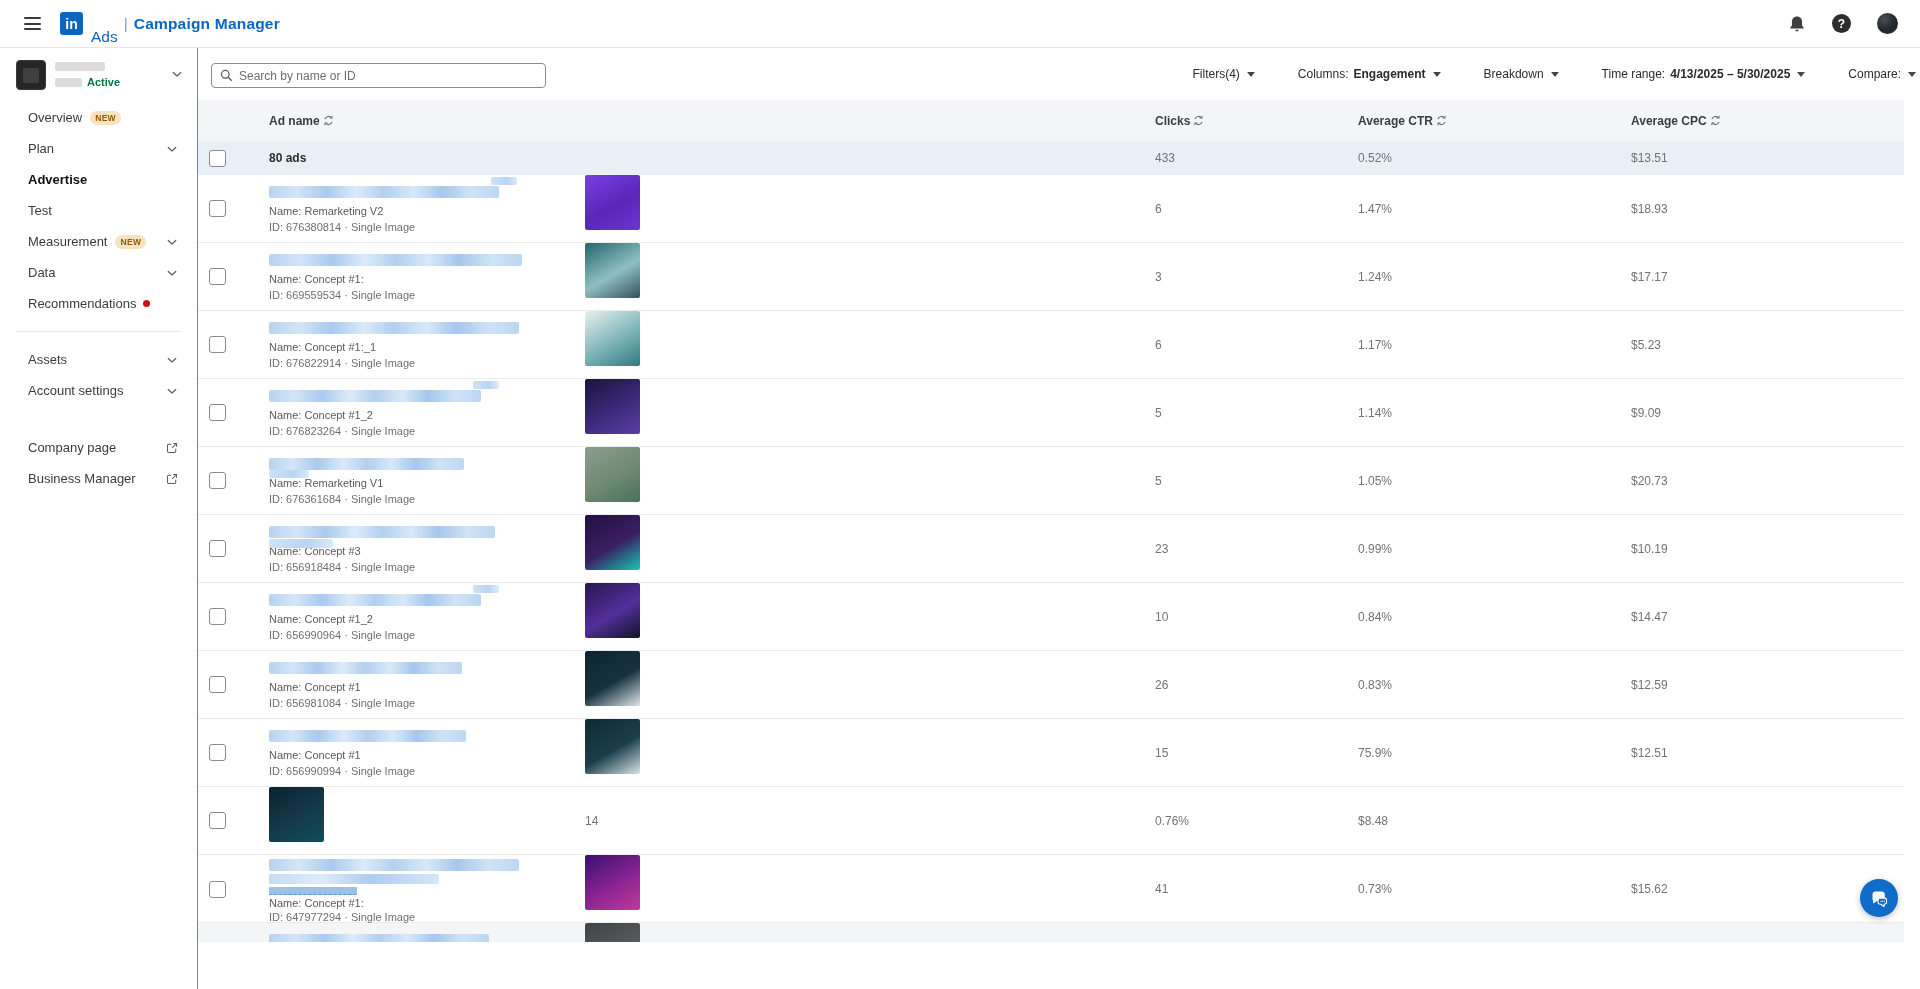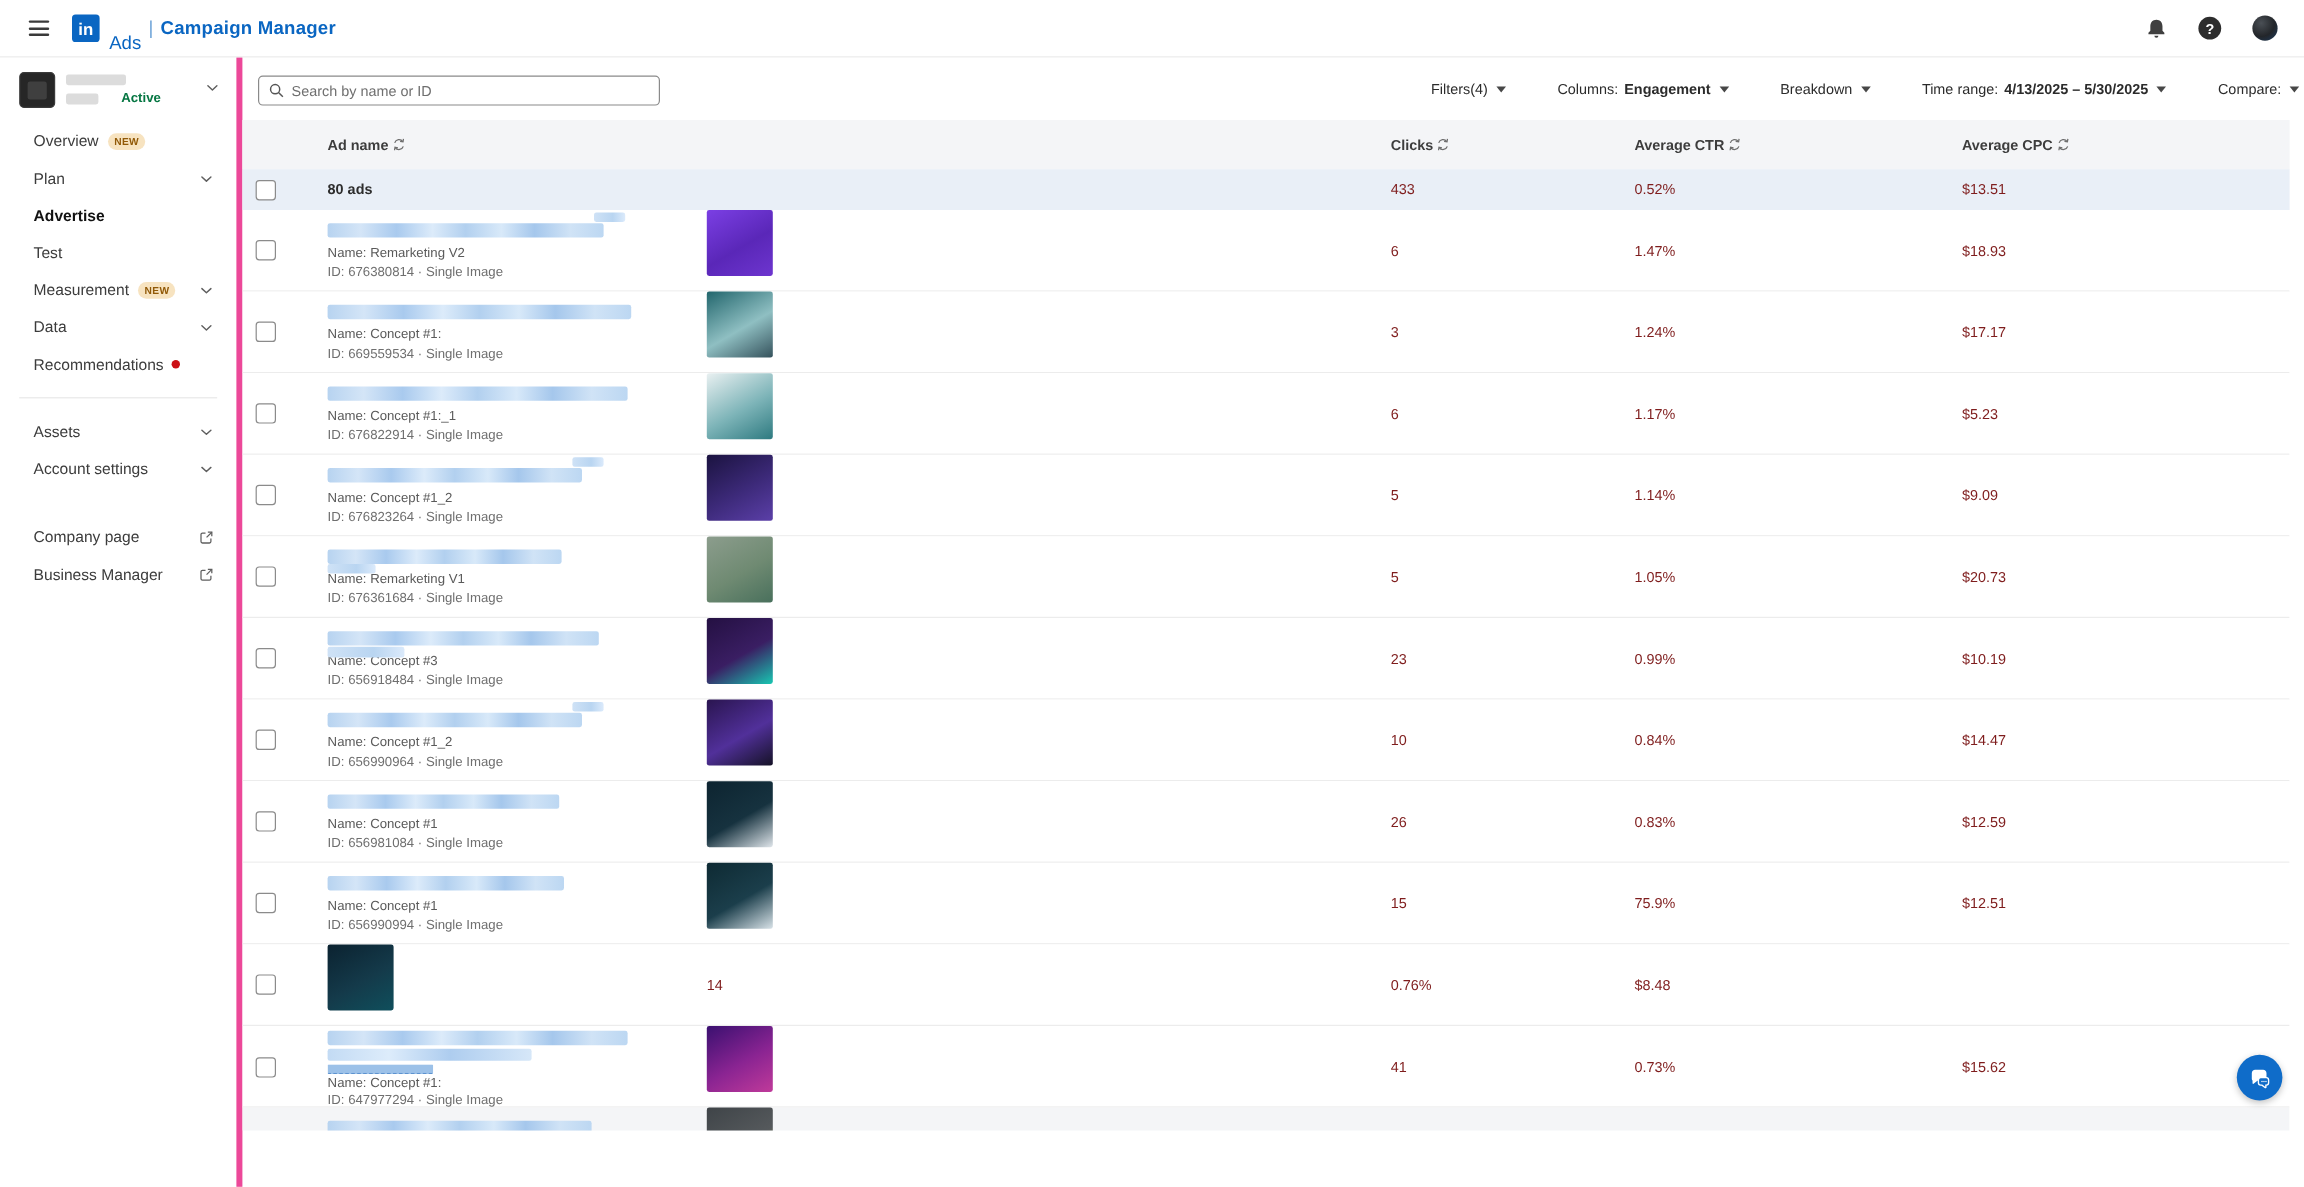--- a/index.html
+++ b/index.html
@@ -26,37 +26,37 @@
 
   
   .sidebar { position:absolute; left:0; top:48px; width:197px; height:941px; background:#fff; }
   .account { display:flex; align-items:center; margin:12px 14px 0 16px; cursor:pointer; }
   .acct-logo { width:30px; height:30px; border-radius:4px; background:#262626;
     border:1px solid #3a3a3a; position:relative; }
   .acct-logo::after { content:""; position:absolute; left:6px; top:7px; width:16px; height:15px;
     background:#3f3f3f; border-radius:2px; }
   .acct-lines { margin-left:9px; }
   .blurgray { background:#dcdcdc; border-radius:2px; height:9px; }
-  .acct-line2 { display:flex; align-items:center; gap:19px; margin-top:5px; }
+  .acct-line2 { display:flex; align-items:center; gap:5px; margin-top:5px; }
   .active-txt { color:#057642; font-size:11px; font-weight:700; }
   .account .chev { margin-left:auto; }
 
   .nav { margin-top:12px; }
   .nav-item { height:31px; display:flex; align-items:center; padding:0 19px 0 28px;
     font-size:13px; color:#3c3c3c; cursor:pointer; }
   .nav-item.active .nav-label { font-weight:700; color:#111; }
   .badge { margin-left:8px; background:#f7e3c0; color:#915907; font-size:8.5px; font-weight:700;
     padding:2px 5px; border-radius:7px; letter-spacing:.3px; }
   .dot { width:7px; height:7px; border-radius:50%; background:#cc1016; margin-left:7px; }
   .nav-divider { height:1px; background:#e8e8e8; margin:12px 16px; }
   .nav-links { margin-top:26px; }
 
   
   .main { position:absolute; left:197px; top:48px; width:1723px; height:941px;
-    border-left:5px solid #ec4899; background:#fff; }
+    border-left:1px solid #ec4899; background:#fff; }
 
   .toolbar { position:absolute; left:0; top:0; width:100%; height:52px; display:flex; align-items:center; }
   .searchbox { position:absolute; left:13px; top:15px; width:335px; height:25px;
     border:1px solid #8a8a8a; border-radius:4px; display:flex; align-items:center; padding:0 8px; background:#fff; }
   .searchbox input { border:none; outline:none; flex:1; font-size:12px; margin-left:6px;
     font-family:"Liberation Sans", sans-serif; color:#333; background:transparent; }
   .searchbox input::placeholder { color:#6f6f6f; }
   .filters { position:absolute; right:4px; top:0; height:52px; display:flex; align-items:center; gap:23px;
     font-size:12px; color:#2b2b2b; }
   .fitem { display:flex; align-items:center; gap:5px; cursor:pointer; white-space:nowrap;margin-left:20px; }
@@ -84,21 +84,21 @@
   .blurline2 { height:10px; border-radius:2px; margin-top:3px;
     background:linear-gradient(90deg,#c3dbf4 0%,#ddecfb 30%,#aecdef 60%,#d6e7f8 100%); }
   .blurlink { height:8px; border-radius:1px; margin-top:3px; background:#9cc1e8;
     border-bottom:1px dashed #5d93cf; }
   .nm { font-size:11px; color:#5a5a5a; margin-top:7px; }
   .meta { font-size:11px; color:#6f6f6f; margin-top:4px; }
   .trow.tall .nm { margin-top:2px; }
   .trow.tall .meta { margin-top:2px; }
   .trow.tall .adcell { padding-top:4px; }
   .thumb { width:55px; height:55px; align-self:center; border-radius:2px; }
-  .val { align-self:center; font-size:12px; color:#7f1d1d; }
+  .val { align-self:center; font-size:12px; color:#737373; }
 
   
   .fab { position:absolute; left:1662px; top:831px; width:38px; height:38px; border-radius:50%;
     background:#0f6cc9; display:flex; align-items:center; justify-content:center; cursor:pointer;
     box-shadow:0 2px 6px rgba(0,0,0,.25); }
 </style>
 </head>
 <body>
 
 <div class="topbar">

